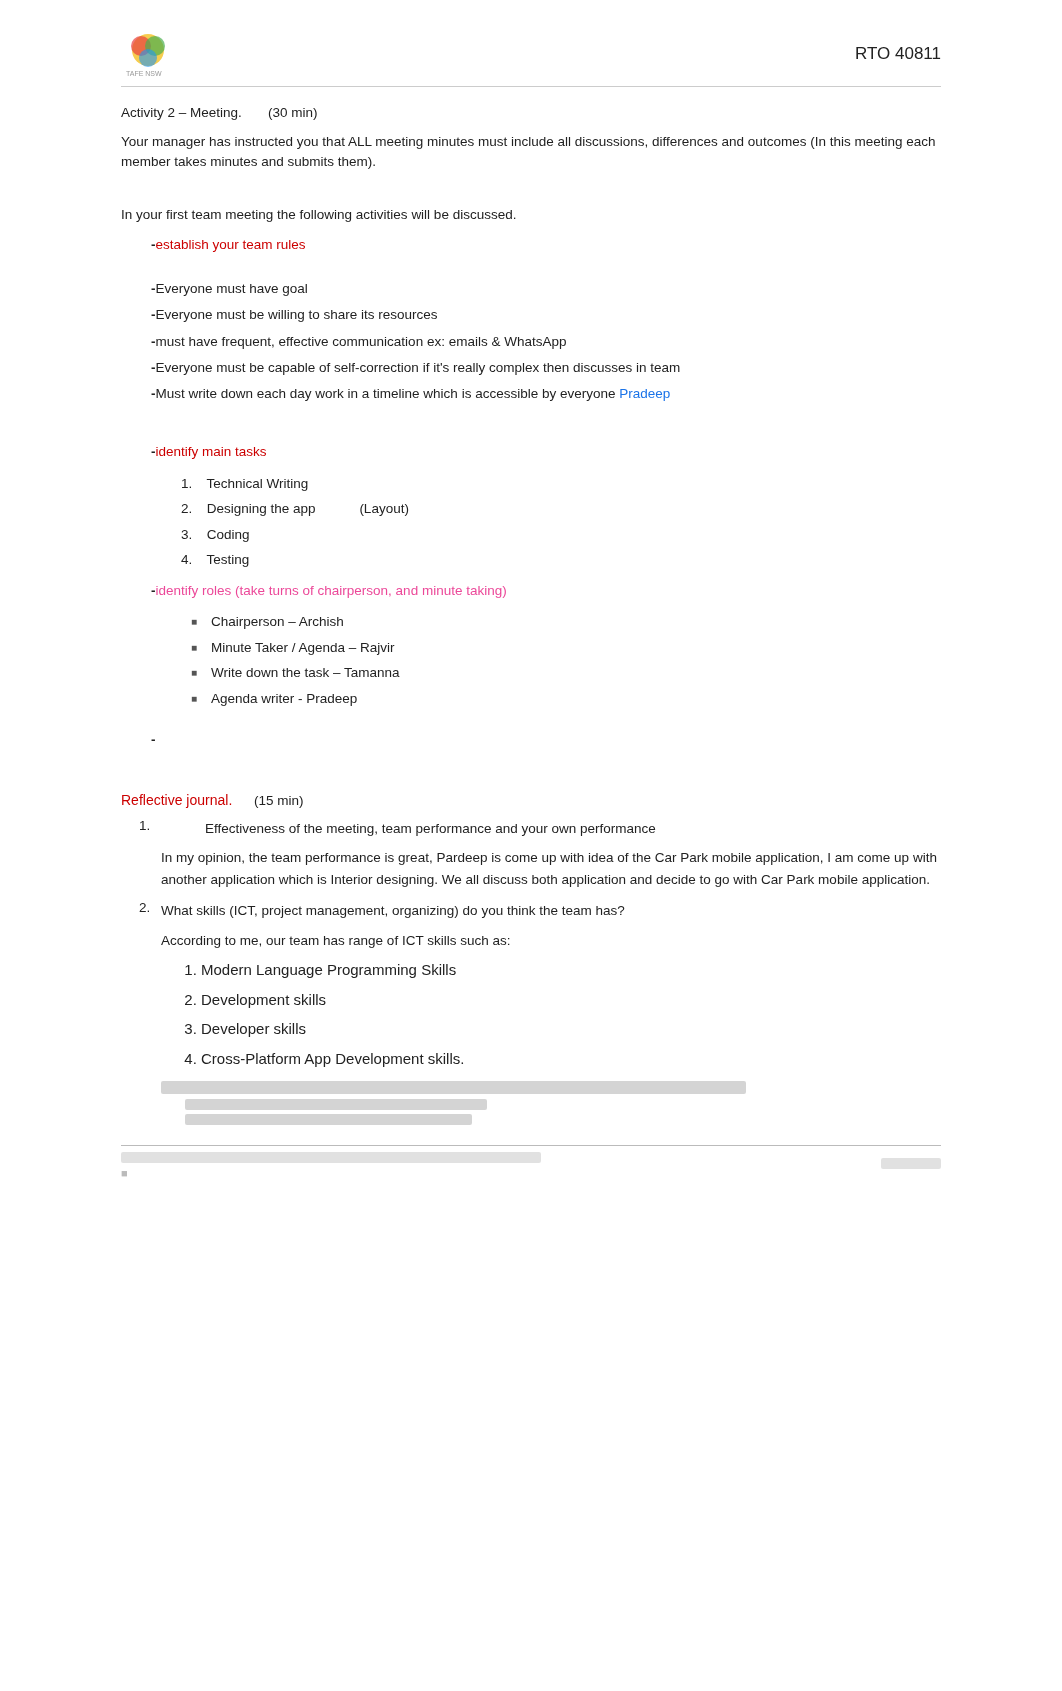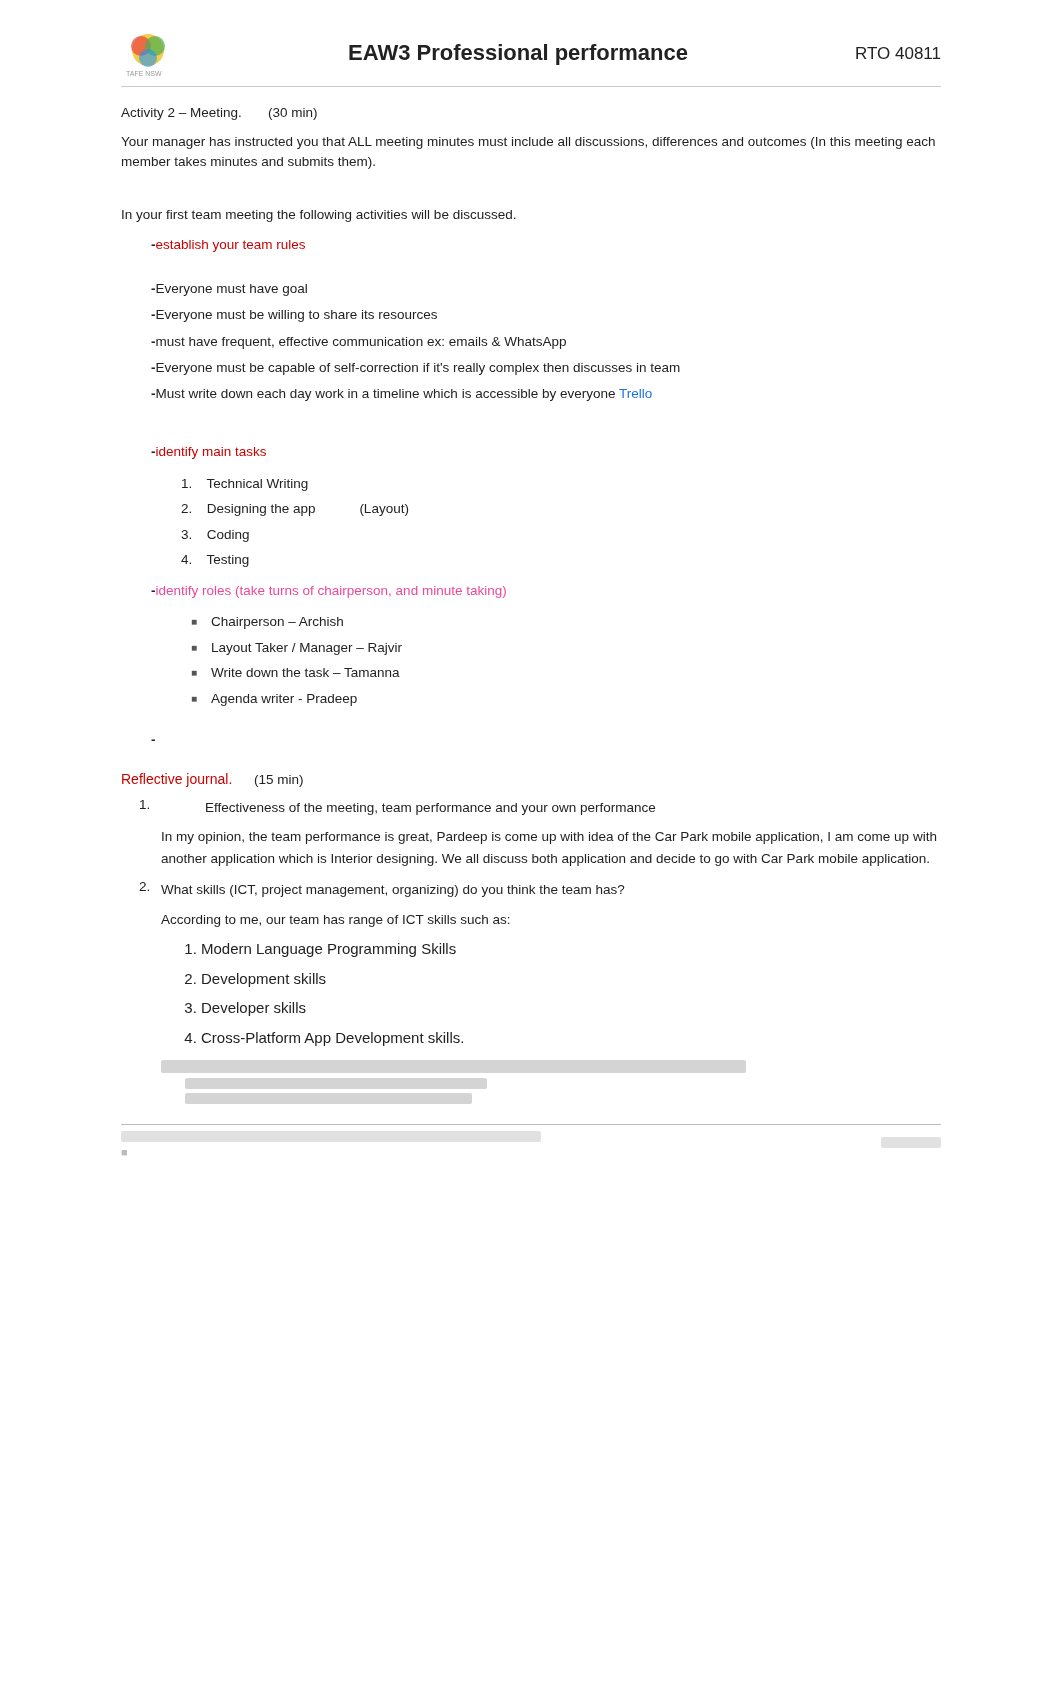--- a/index.html
+++ b/index.html
@@ -179,21 +179,20 @@
     <div class="logo">
       
       <svg width="55" height="50" viewBox="0 0 55 50">
         <circle cx="27" cy="20" r="16" fill="#f4c430" opacity="0.85"></circle>
         <circle cx="20" cy="16" r="10" fill="#e84040" opacity="0.7"></circle>
         <circle cx="34" cy="16" r="10" fill="#4caf50" opacity="0.7"></circle>
         <circle cx="27" cy="28" r="9" fill="#2196f3" opacity="0.6"></circle>
         <text x="5" y="46" font-size="7" fill="#999" font-family="Arial">TAFE NSW</text>
       </svg>
     </div>
-    <div class="header-title">EAW3 Professional performance</div>
     <div class="header-rto">RTO 40811</div>
   </div>
 
   <div class="activity-line">
     <span>Activity 2 – Meeting.</span>
     &nbsp;&nbsp;&nbsp;&nbsp;&nbsp;
     <span>(30 min)</span>
   </div>
 
   <div class="intro-text">Your manager has instructed you that ALL meeting minutes must include all discussions, differences and outcomes (In this meeting each member takes minutes and submits them).</div>
@@ -225,21 +224,21 @@
       <span class="bullet-text">must have frequent, effective communication ex: emails &amp; WhatsApp</span>
     </li>
     <li>
       <span class="bullet-dash">-</span>
       <span class="bullet-text">Everyone must be capable of self-correction if it's really complex then discusses in team</span>
     </li>
     <li>
       <span class="bullet-dash">-</span>
       <span class="bullet-text">
         Must write down each day work in a timeline which is accessible by everyone
-        <a href="#" class="link-blue">Trello</a>
+        <a href="#" class="link-blue">Pradeep</a>
       </span>
     </li>
   </ul>
 
   <div class="spacer"></div>
   <div class="spacer"></div>
 
   <ul class="bullet-list">
     <li>
       <span class="bullet-dash">-</span>
@@ -274,39 +273,39 @@
     </li>
   </ul>
 
   <ul class="sub-bullet-list">
     <li>
       <span class="sub-bullet-icon">■</span>
       <span>Chairperson – Archish</span>
     </li>
     <li>
       <span class="sub-bullet-icon">■</span>
-      <span>Layout Taker / Manager – Rajvir</span>
+      <span>Minute Taker / Agenda – Rajvir</span>
     </li>
     <li>
       <span class="sub-bullet-icon">■</span>
       <span>Write down the task – Tamanna</span>
     </li>
     <li>
       <span class="sub-bullet-icon">■</span>
       <span>Agenda writer - Pradeep</span>
     </li>
   </ul>
 
   <div class="spacer"></div>
 
   <div class="empty-dash">-</div>
 
   <div class="spacer"></div>
 
-  <div style="margin-bottom:10px;">
+  <div style="margin-bottom:10px;margin-top:21px;">
     <span class="reflective-heading">Reflective journal.</span>
     &nbsp;&nbsp;&nbsp;&nbsp;
     <span style="font-size:13.5px;color:#222;">(15 min)</span>
   </div>
 
   <div style="display:flex;align-items:flex-start;margin-bottom:8px;padding-left:18px;">
     <span style="min-width:22px;font-size:13.5px;">1.</span>
     <span style="font-size:13.5px;line-height:1.6;margin-left:44px;">Effectiveness of the meeting, team performance and your own performance</span>
   </div>
   <div class="reflective-body" style="padding-left:40px;">In my opinion, the team performance is great, Pardeep is come up with idea of the Car Park mobile application, I am come up with another application which is Interior designing. We all discuss both application and decide to go with Car Park mobile application.</div>

